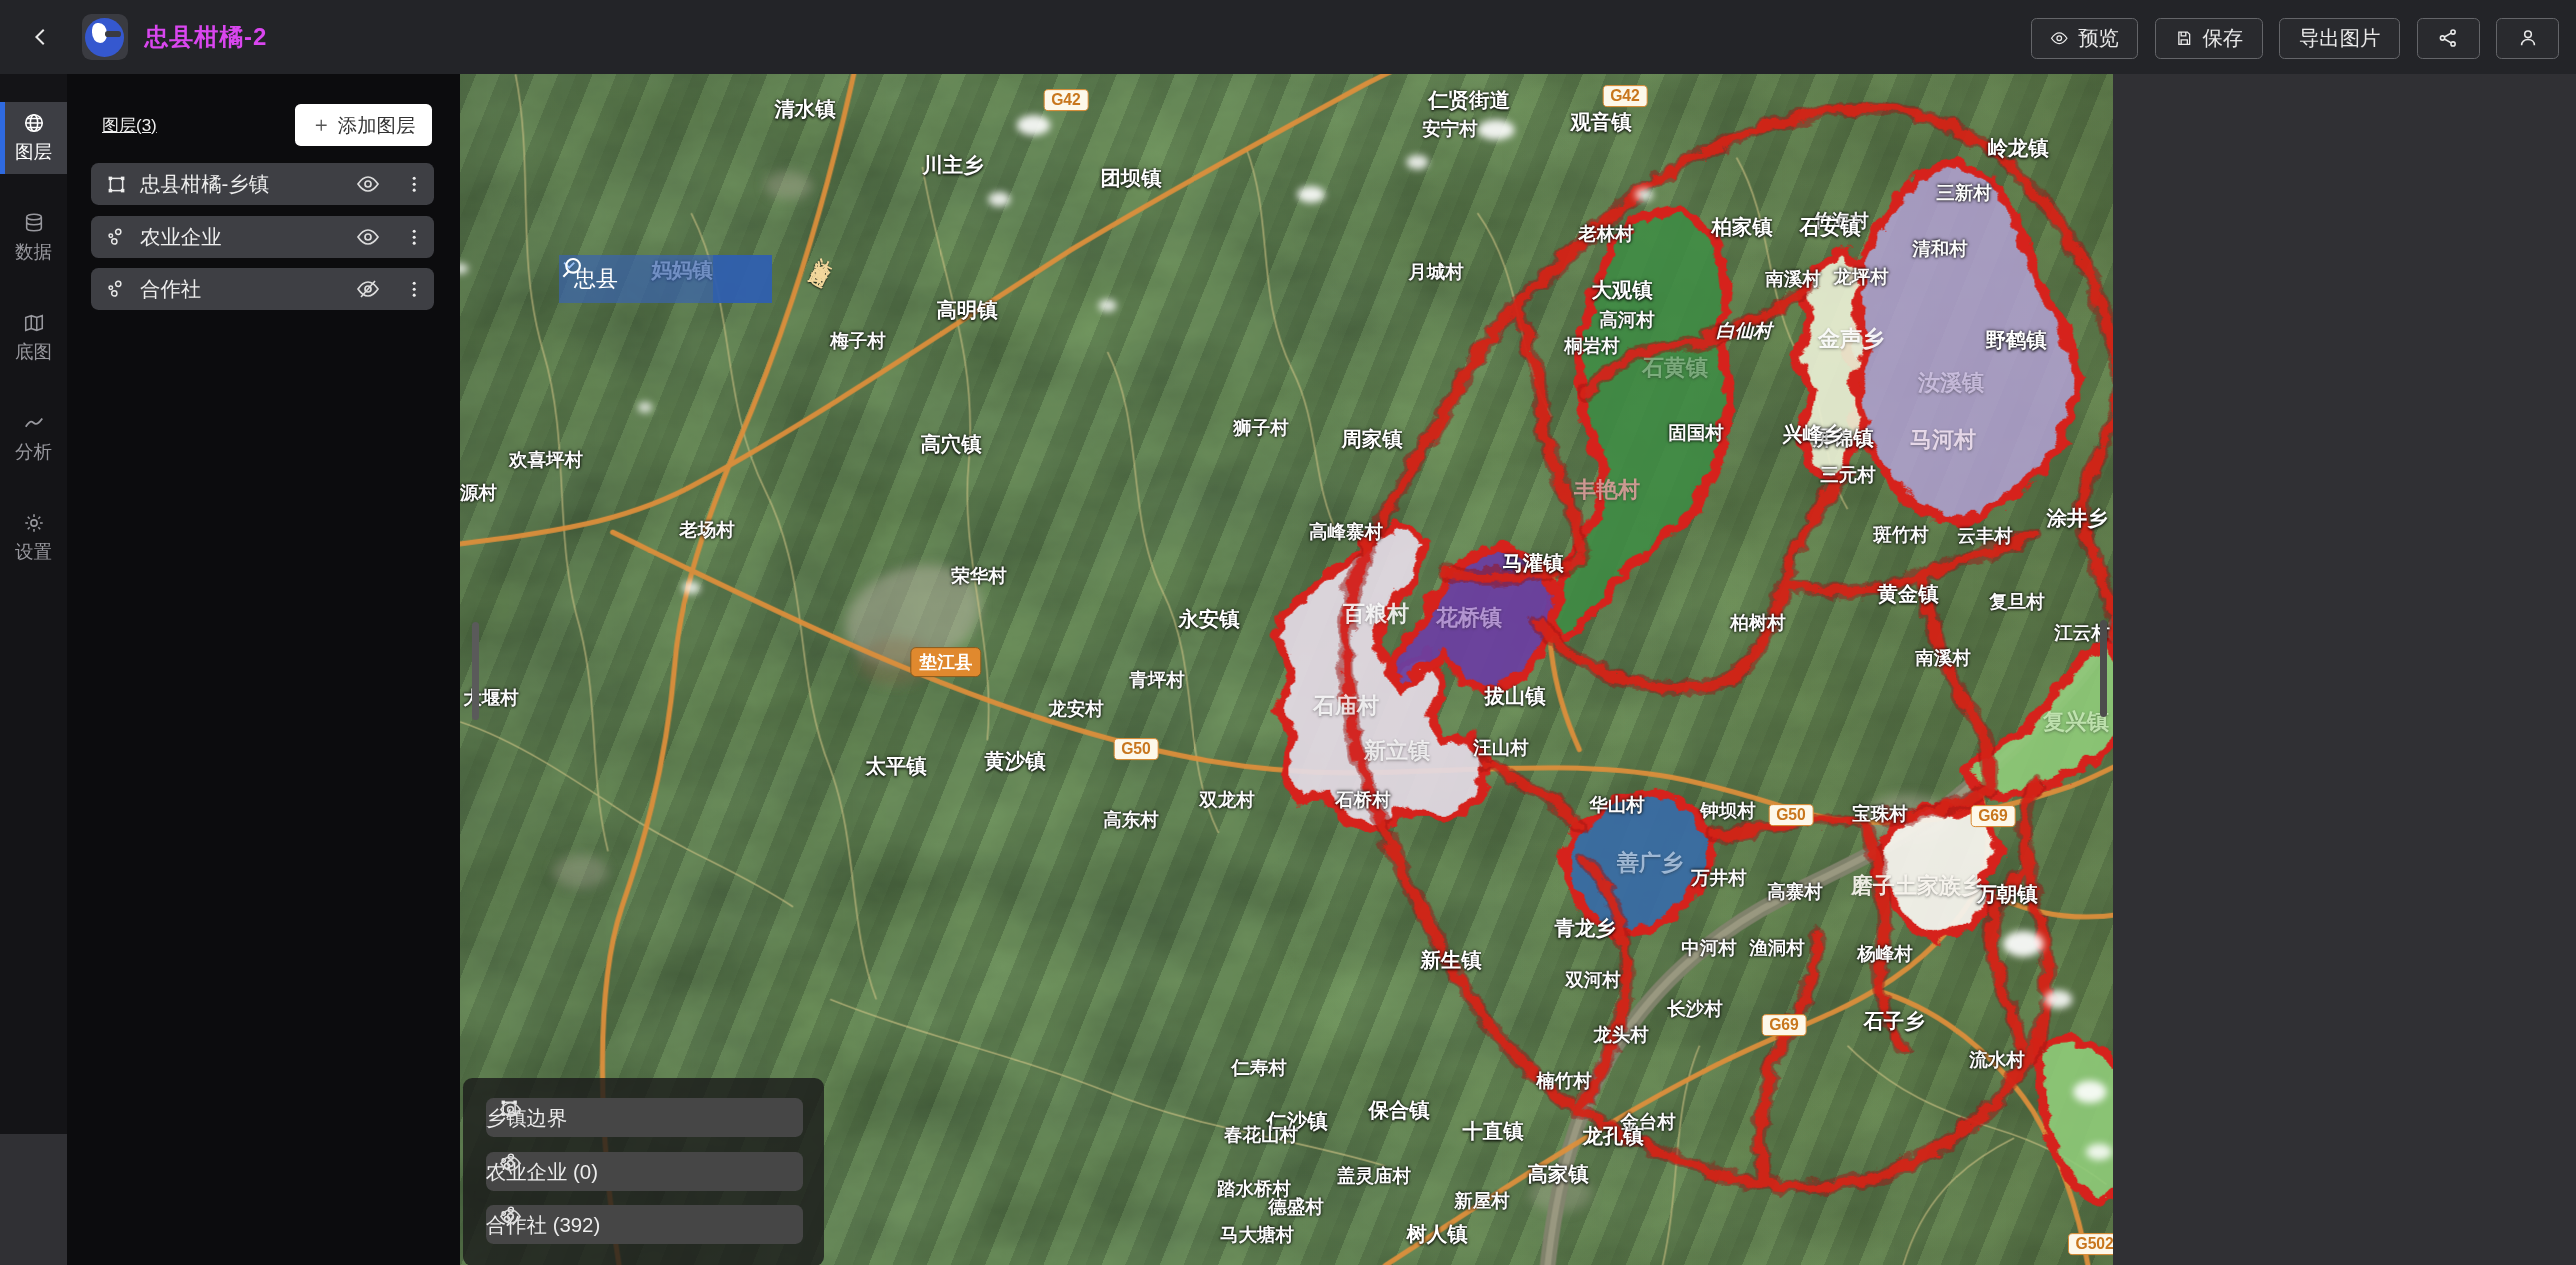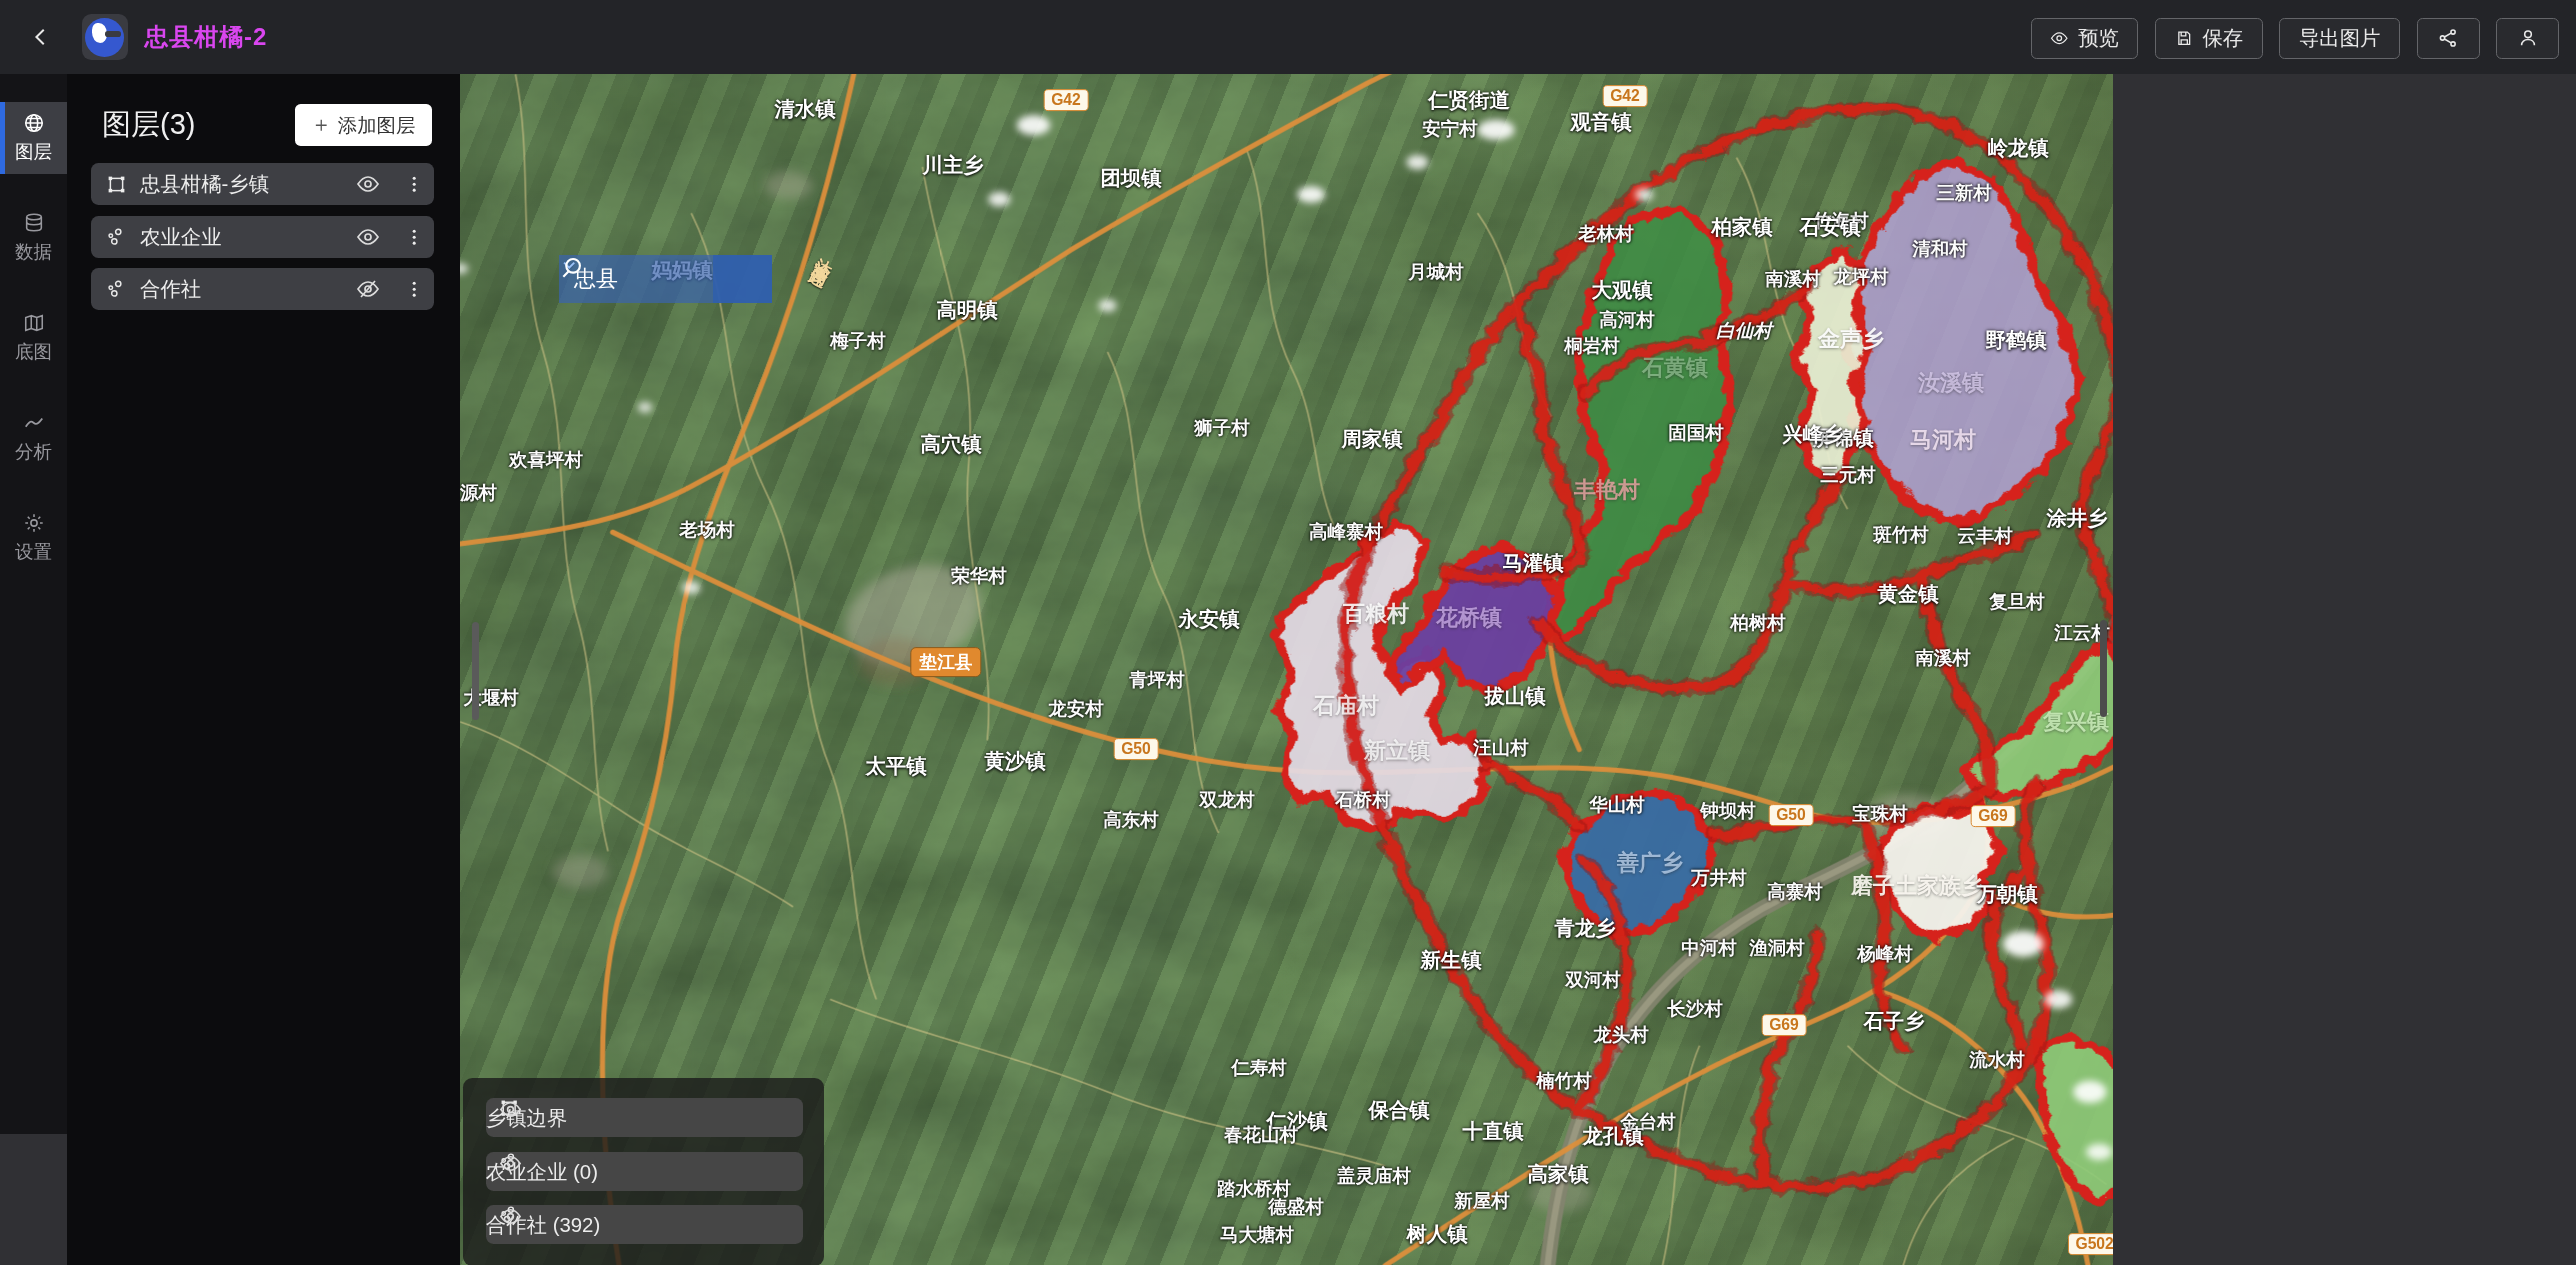--- a/index.html
+++ b/index.html
@@ -21,21 +21,21 @@
   
   #rail{position:absolute;left:0;top:74px;width:67px;height:1060px;background:#141417;z-index:40;}
   .rail-item{position:relative;width:67px;height:72px;margin-top:28px;display:flex;flex-direction:column;align-items:center;justify-content:center;gap:5.6px;color:#98989e;cursor:pointer;}
   .rail-item:first-child{margin-top:28px;}
   .rail-item.active{background:#3d3e44;color:#fff;}
   .rail-item.active:before{content:"";position:absolute;left:0;top:0;width:4.6px;height:100%;background:#2f6ae0;}
   .rail-item .lbl{font-size:18.5px;}
   
   #panel{position:absolute;left:67px;top:74px;width:393px;height:1192px;background:#0c0c0e;z-index:40;}
   #panel-head{position:absolute;left:35px;top:30px;right:28px;display:flex;align-items:center;justify-content:space-between;}
-  #panel-title{color:#f0f0f0;font-size:29px;}
+  #panel-title{color:#f0f0f0;font-size:17px;text-decoration:underline;}
   #add-layer{height:42px;background:#ffffff;color:#333;font-size:19.4px;border-radius:5.6px;display:flex;align-items:center;gap:7.4px;padding:0 16.7px;cursor:pointer;}
   #add-layer .ic{stroke:#555;width:18.5px;height:18.5px;}
   .lrow{position:absolute;left:24px;width:343px;height:42px;background:#3e3f44;border-radius:7.4px;display:flex;align-items:center;color:#ededed;font-size:20.4px;cursor:pointer;}
   .lrow .ic{margin:0 13px 0 15px;width:21px;height:21px;stroke:#e8e8e8;}
   .lrow .name{flex:1;}
   .lrow .eye{width:24px;height:24px;stroke:#dcdcdc;cursor:pointer;}
   .lrow .kebab{width:20.4px;height:20.4px;margin:0 9.3px 0 11px;stroke:#cfcfcf;fill:#cfcfcf;cursor:pointer;}
   
   #map{position:absolute;left:460px;top:74px;width:1653px;height:1192px;overflow:hidden;background:#233318;z-index:10;cursor:grab;}
   #map svg{position:absolute;left:0;top:0;}
@@ -404,21 +404,21 @@
       <span class="ml ml-t" style="left: 493px; top: 91px;">川主乡</span>
       <span class="ml ml-t" style="left: 671px; top: 104px;">团坝镇</span>
       <span class="ml ml-t" style="left: 1141px; top: 48px;">观音镇</span>
       <span class="ml ml-t" style="left: 1009px; top: 26px;">仁贤街道</span>
       <span class="ml ml-v" style="left: 990px; top: 54px;">安宁村</span>
       <span class="ml ml-t" style="left: 1558px; top: 74px;">岭龙镇</span>
       <span class="ml ml-v" style="left: 1504px; top: 118px;">三新村</span>
       <span class="ml ml-v" style="left: 1381px; top: 146px;">竹海村</span>
       <span class="ml ml-v" style="left: 976px; top: 197px;">月城村</span>
       <span class="ml ml-v" style="left: 1167px; top: 245px;">高河村</span>
-      <span class="ml ml-v" style="left: 762px; top: 353px; text-align: center;">狮子村</span>
+      <span class="ml ml-v" style="left: 801px; top: 353px; text-align: center;">狮子村</span>
       <span class="ml ml-t" style="left: 912px; top: 365px;">周家镇</span>
       <span class="ml ml-t" style="left: 491px; top: 370px;">高穴镇</span>
       <span class="ml ml-v" style="left: 86px; top: 385px;">欢喜坪村</span>
       <span class="ml ml-v" style="left: 9.3px; top: 418px;">水源村</span>
       <span class="ml ml-v" style="left: 247px; top: 455px;">老场村</span>
       <span class="ml ml-v" style="left: 519px; top: 501px;">荣华村</span>
       <span class="ml ml-v" style="left: 886px; top: 457px;">高峰寨村</span>
       <span class="ml ml-t" style="left: 1383px; top: 364px;">屏锦镇</span>
       <span class="ml ml-v" style="left: 1298px; top: 548px;">柏树村</span>
       <span class="ml ml-v" style="left: 31px; top: 623px;">大堰村</span>

